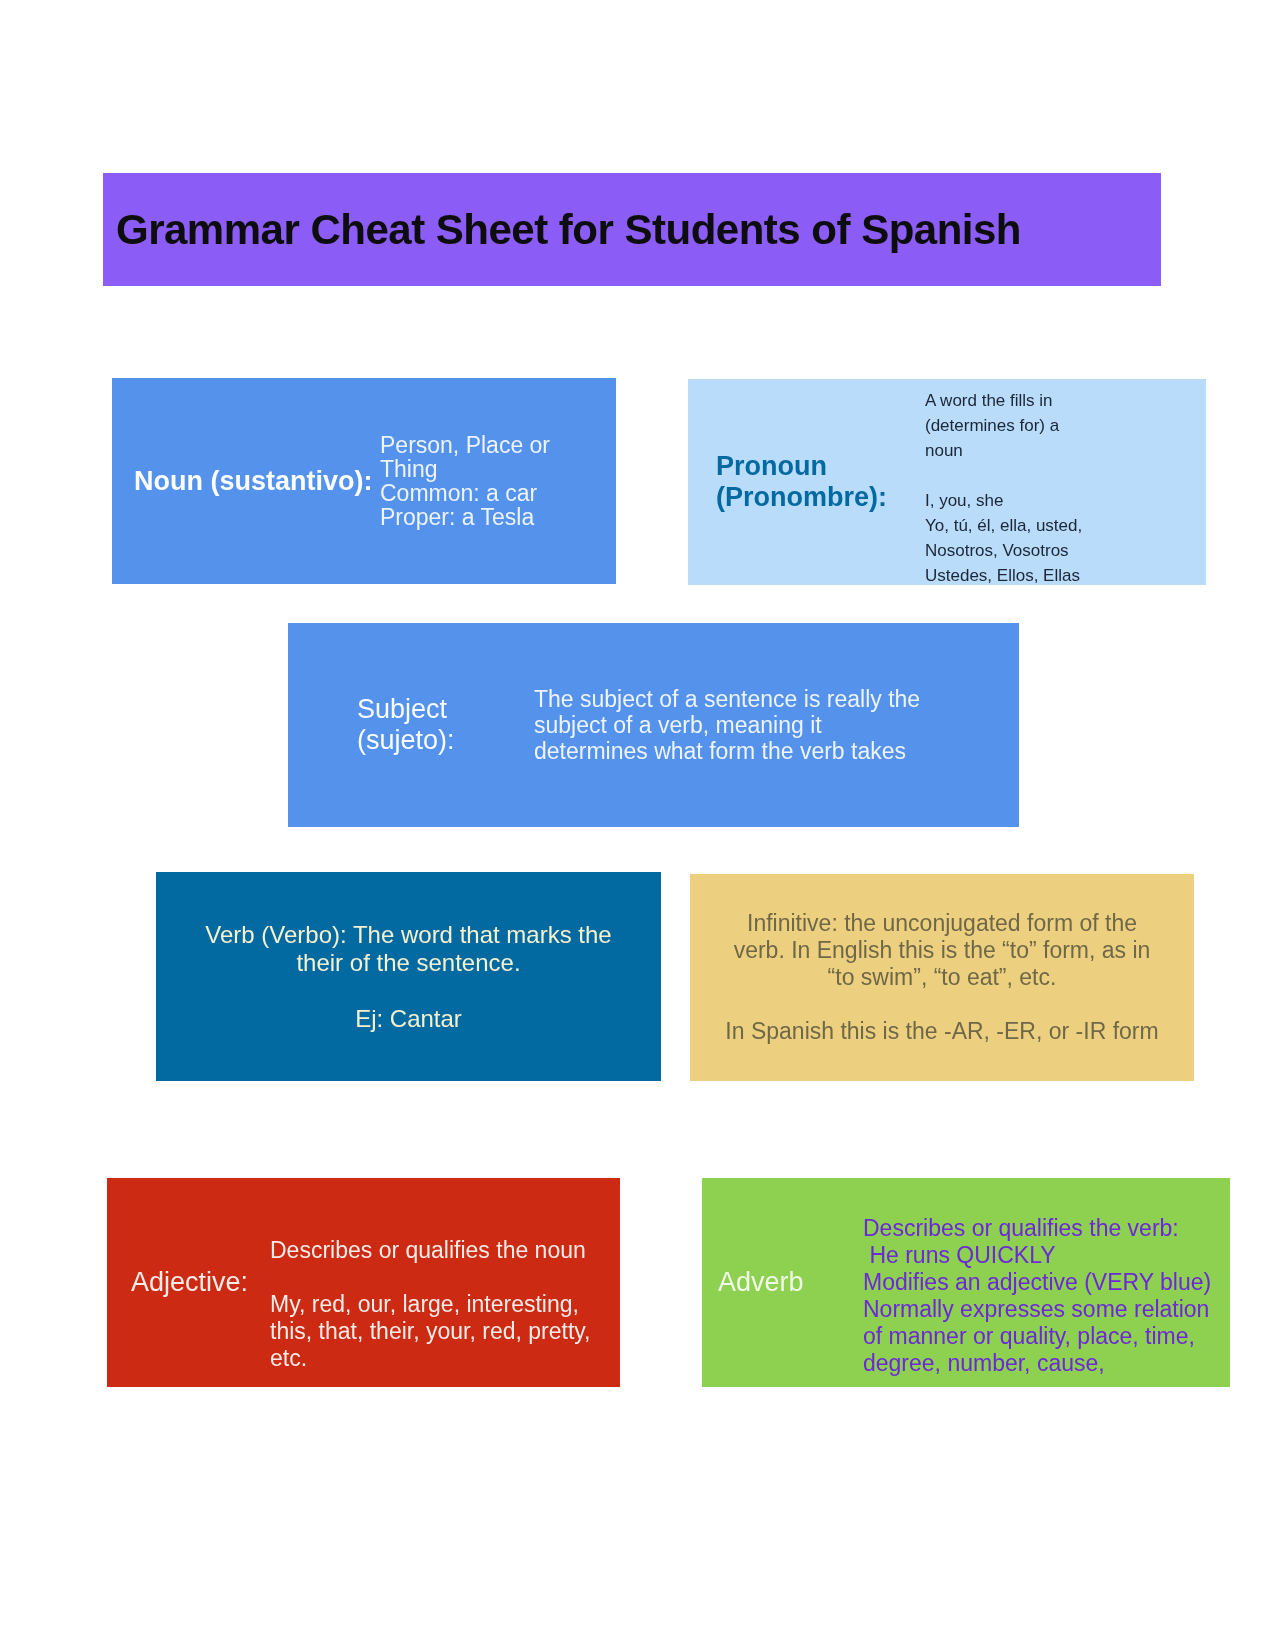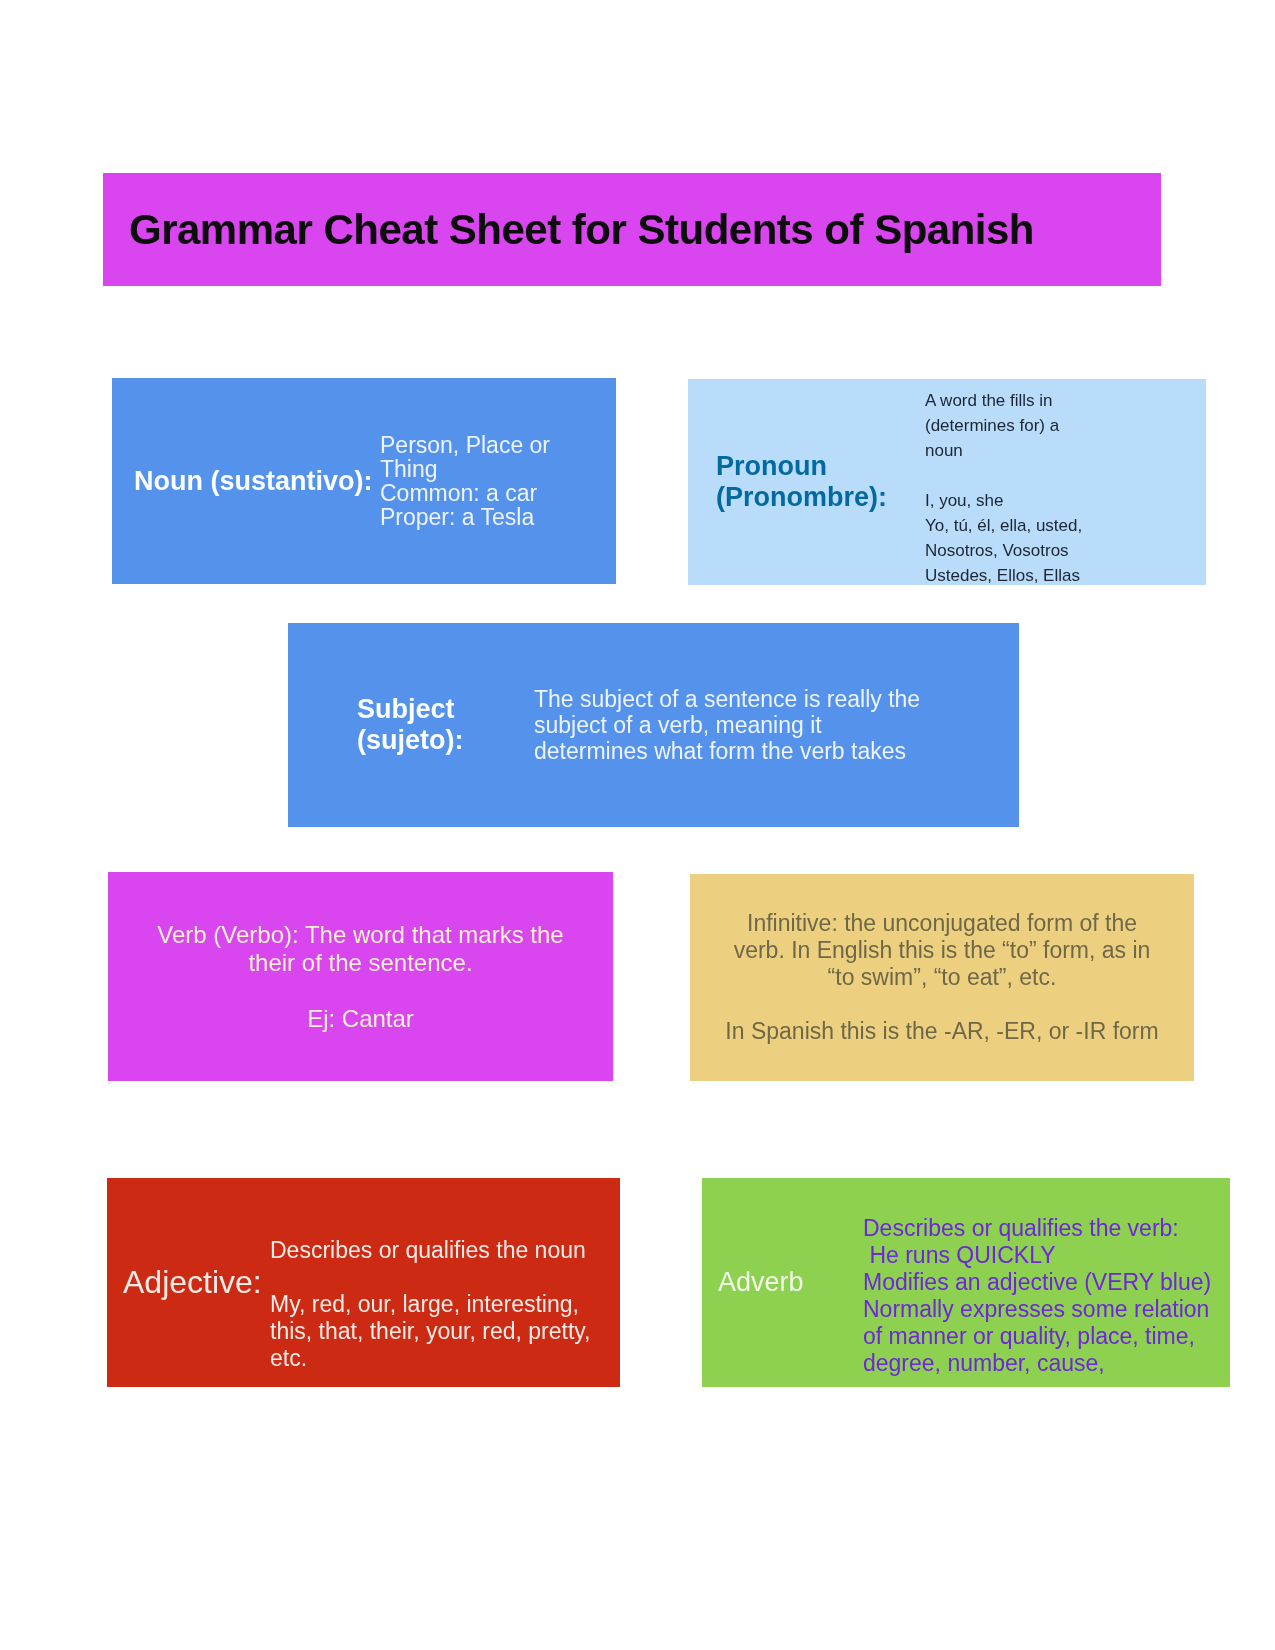--- a/index.html
+++ b/index.html
@@ -65,57 +65,57 @@
   }
   .card-pronoun .desc {
     left: 237px; top: 9px;
     font-size: 17px; line-height: 25px;
   }
 
   
   .card-subject { left: 288px; top: 623px; width: 731px; height: 204px; }
   .card-subject .label {
     left: 69px; width: 172px;
-    font-size: 27px; font-weight: bold; line-height: 31px;
+    font-size: 27px; font-weight: normal; line-height: 31px;
   }
   .card-subject .desc {
     left: 246px; top: 50%; transform: translateY(-50%);
     font-size: 23px; line-height: 26px;
   }
 
   
   .card-verb { left: 108px; top: 872px; width: 505px; height: 209px; }
   .card-verb .centered-desc { font-size: 24px; line-height: 28px; }
 
   
   .card-infinitive { left: 690px; top: 874px; width: 504px; height: 207px; }
   .card-infinitive .centered-desc { font-size: 23px; line-height: 27px; padding: 0 0; }
 
   
   .card-adjective { left: 107px; top: 1178px; width: 513px; height: 209px; }
-  .card-adjective .label { left: 16px; font-size: 32px; text-align: right; }
+  .card-adjective .label { left: 24px; font-size: 27px; text-align: right; }
   .card-adjective .desc {
     left: 163px; top: 59px;
     font-size: 23px; line-height: 27px;
   }
 
   
   .card-adverb { left: 702px; top: 1178px; width: 528px; height: 209px; }
   .card-adverb .label { left: 16px; font-size: 27px; }
   .card-adverb .desc {
     left: 161px; top: 37px;
     font-size: 23px; line-height: 27px;
   }
 </style>
 </head>
 <body>
 
 <div class="page">
 
-  <header class="title-band" style="background-color: #d946ef;">
+  <header class="title-band" style="background-color: #8b5cf6; padding-left: 13px;">
     <h1 style="color: rgb(13, 13, 13);">Grammar Cheat Sheet for Students of Spanish</h1>
   </header>
 
   <section class="card card-noun" style="background-color: rgb(84, 146, 236);">
     <div class="label" style="color: rgb(251, 253, 255);">Noun (sustantivo):</div>
     <div class="desc" style="color: rgb(238, 244, 252);">
       <div class="line">Person, Place or</div>
       <div class="line">Thing</div>
       <div class="line">Common: a car</div>
       <div class="line">Proper: a Tesla</div>
@@ -138,21 +138,21 @@
 
   <section class="card card-subject" style="background-color: rgb(84, 146, 236);">
     <div class="label" style="color: rgb(251, 253, 255);">Subject (sujeto):</div>
     <div class="desc" style="color: rgb(238, 244, 252);">
       <div class="line">The subject of a sentence is really the</div>
       <div class="line">subject of a verb, meaning it</div>
       <div class="line">determines what form the verb takes</div>
     </div>
   </section>
 
-  <section class="card card-verb" style="background-color: #d946ef;">
+  <section class="card card-verb" style="background-color: #0369a1; margin-left: 48px;">
     <div class="centered-desc" style="color: rgb(246, 241, 207);">
       <div class="line">Verb (Verbo): The word that marks the</div>
       <div class="line">their of the sentence.</div>
       <div class="line"></div>
       <div class="line">Ej: Cantar</div>
     </div>
   </section>
 
   <section class="card card-infinitive" style="background-color: rgb(237, 208, 127);">
     <div class="centered-desc" style="color: rgb(110, 104, 73);">

